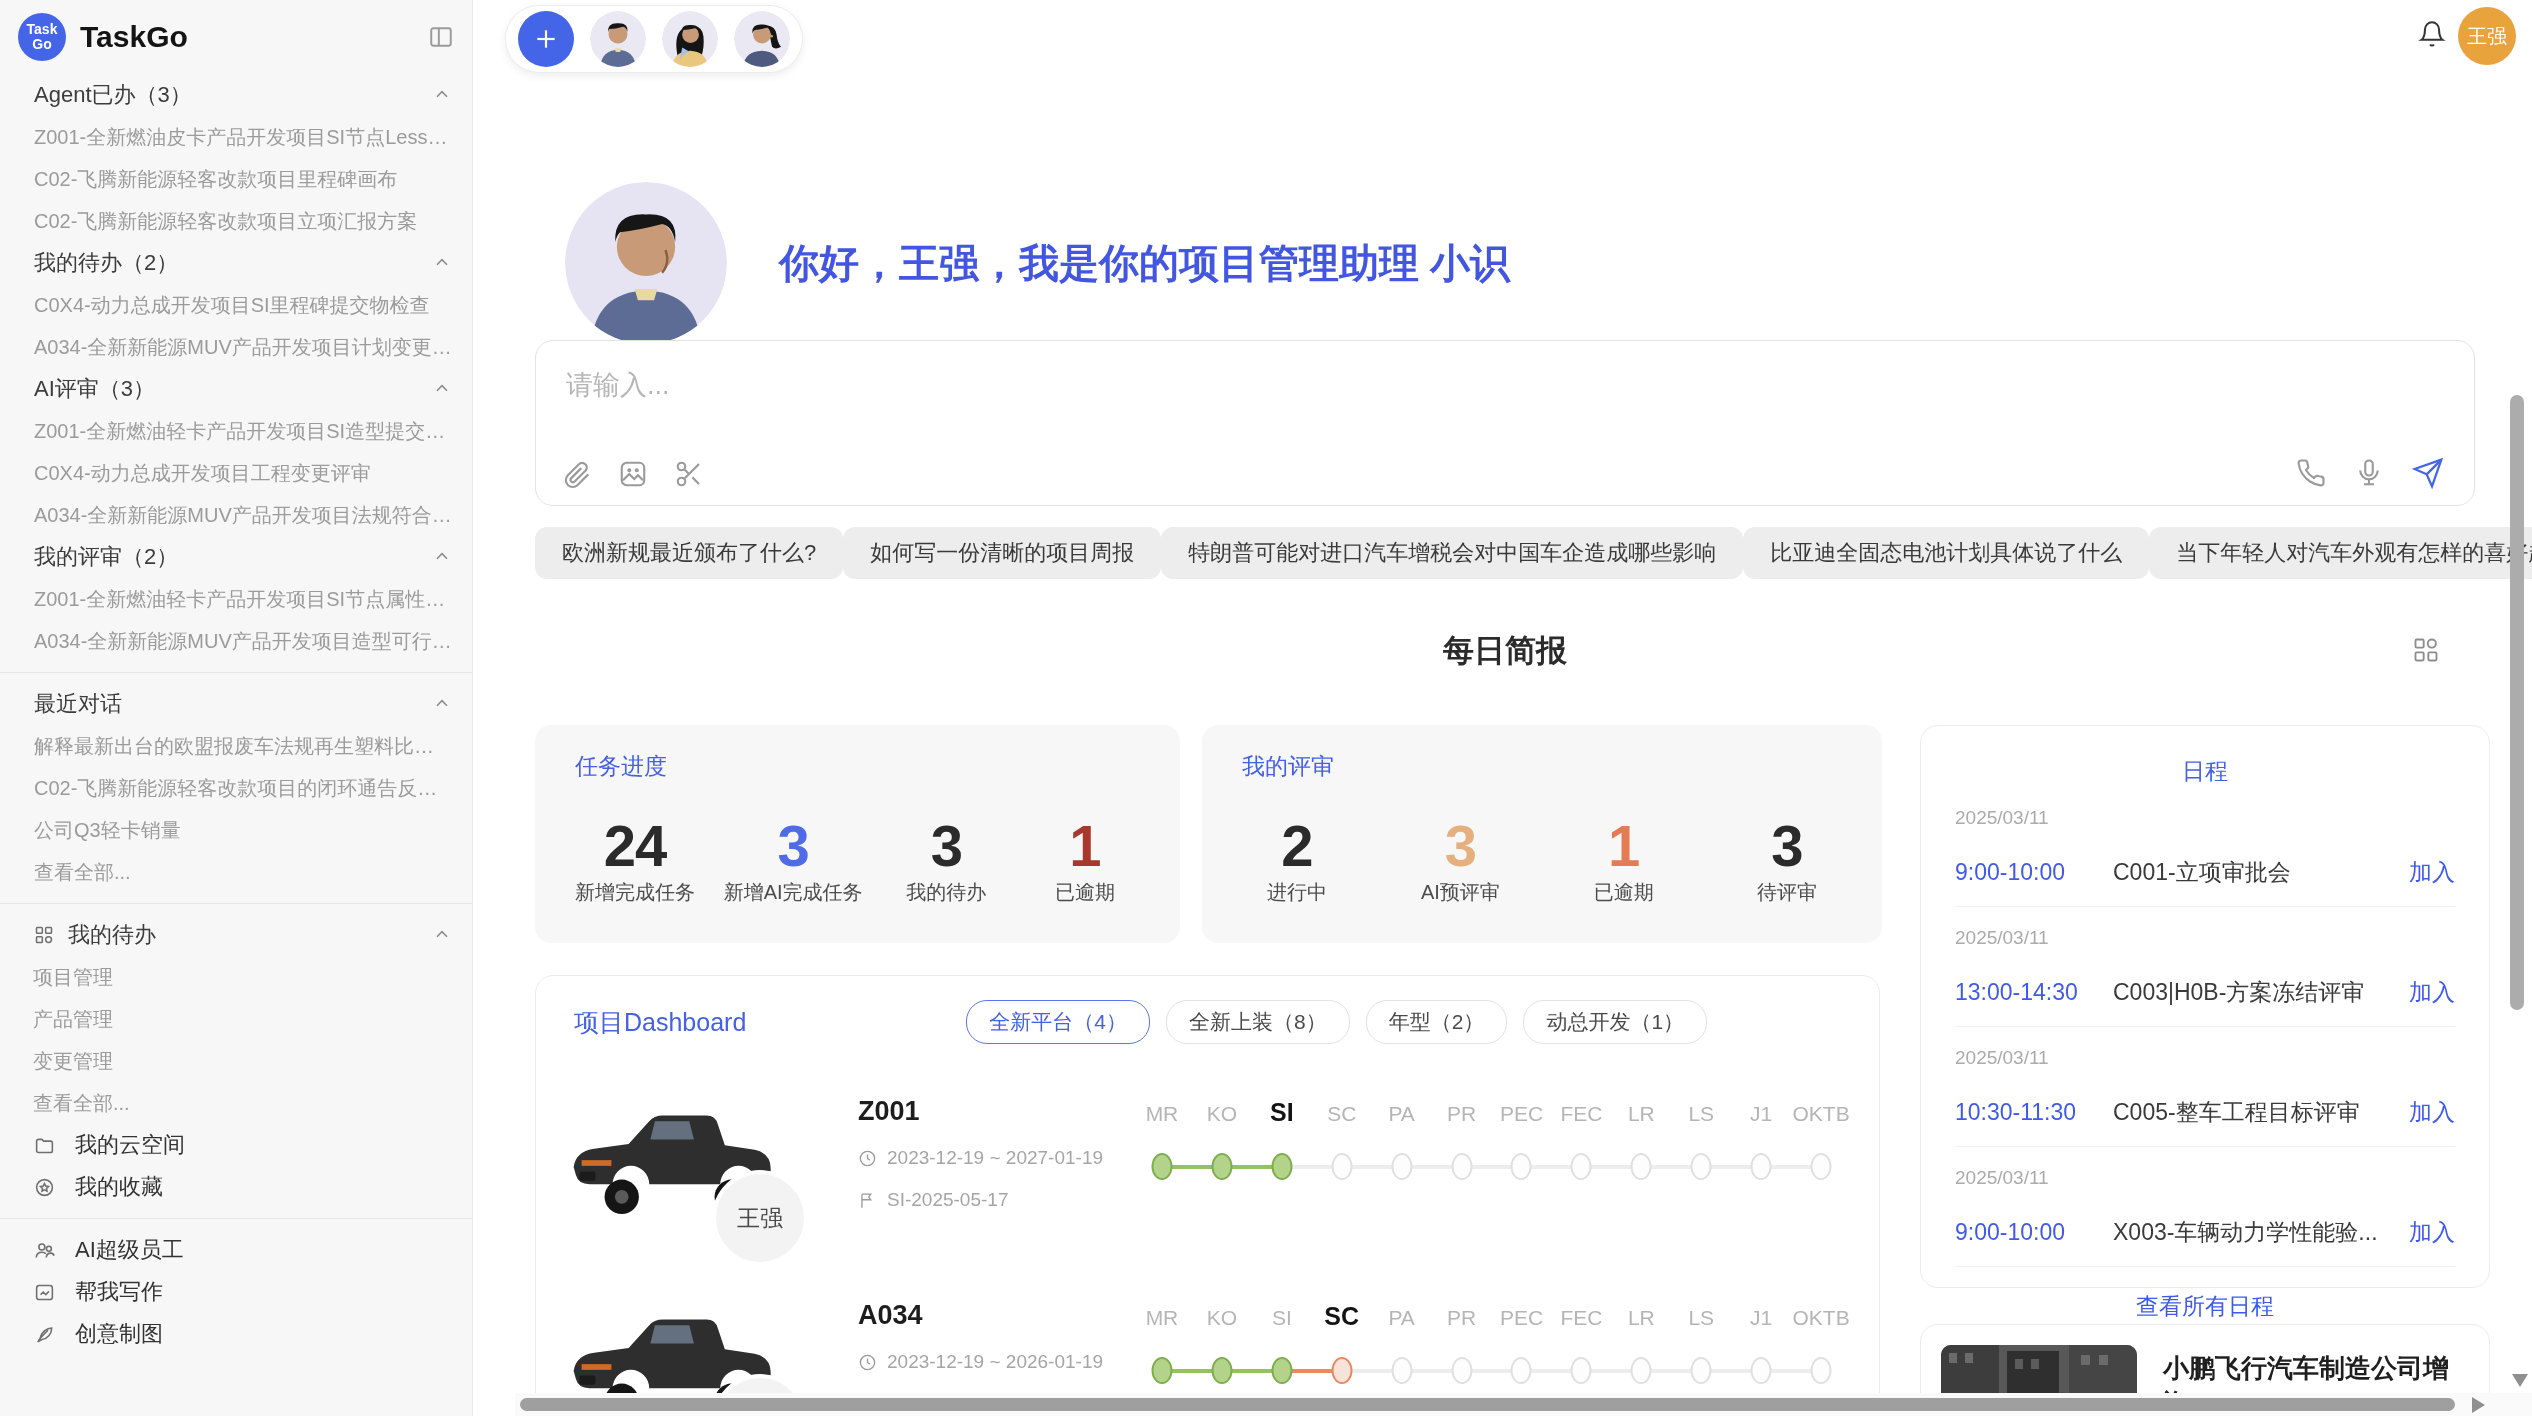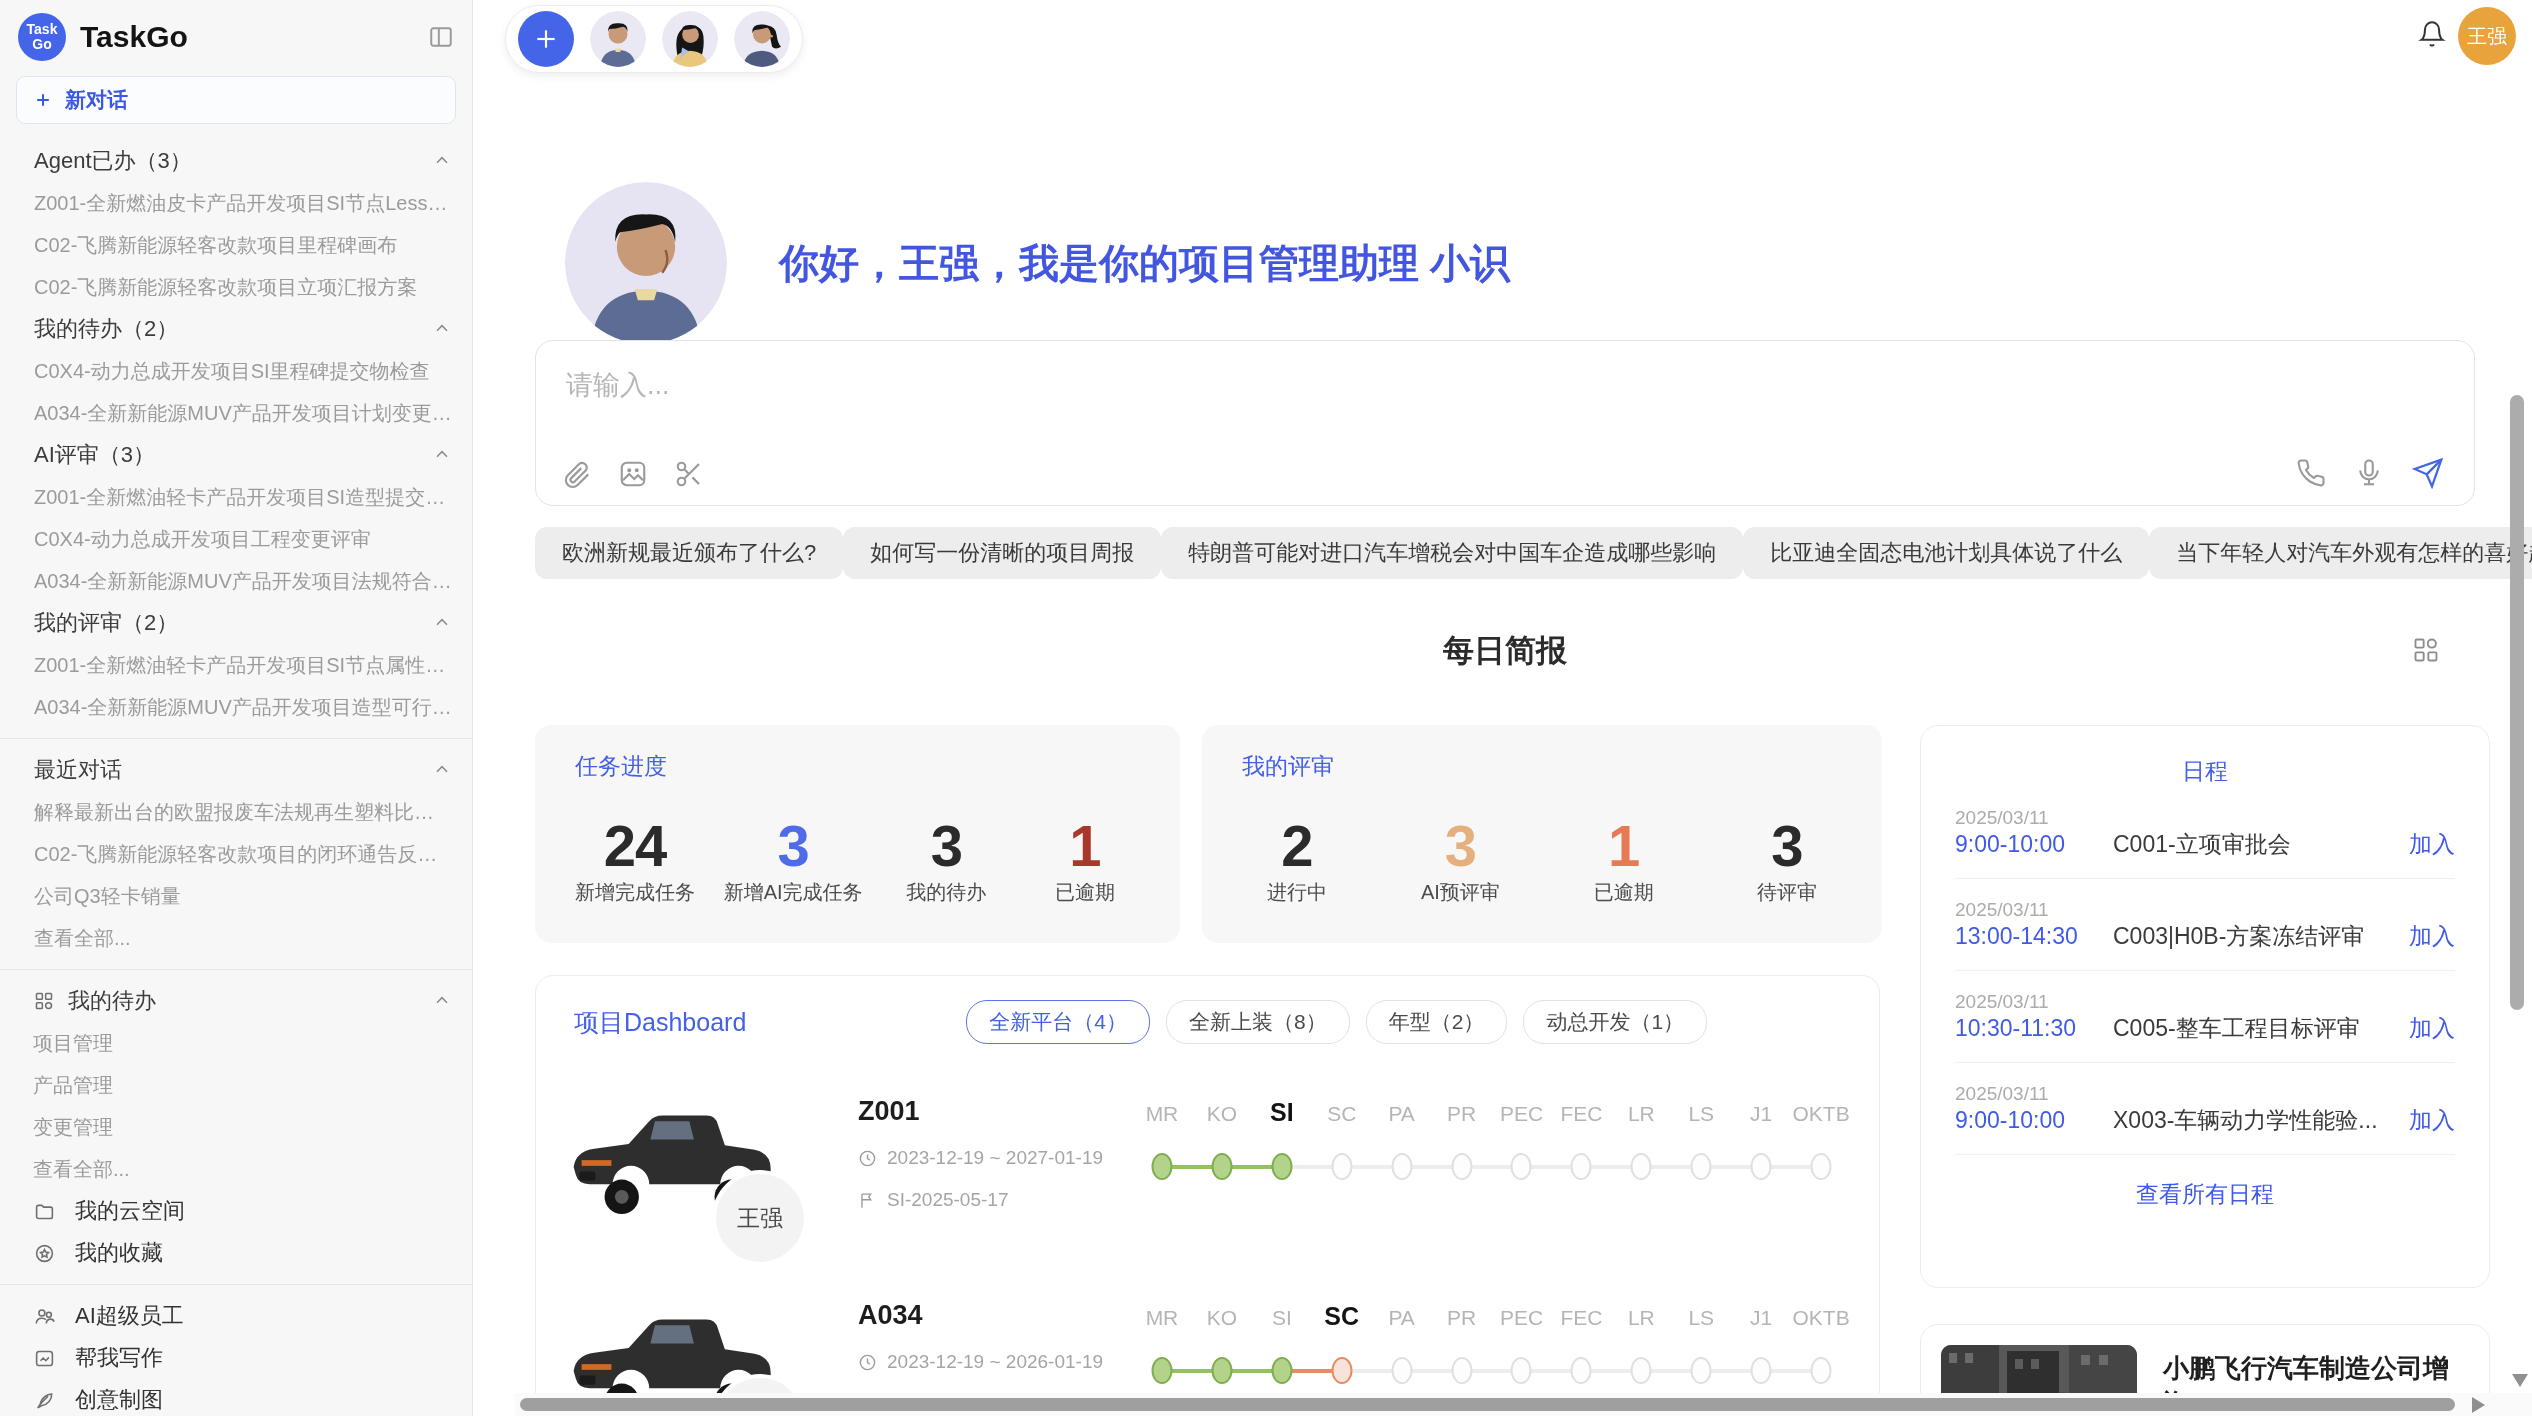--- a/index.html
+++ b/index.html
@@ -104,21 +104,21 @@
   .dot.green{background:#b3d38b;border-color:#7fae4f;}
   .dot.overdue{background:#f6e3da;border-color:#e98a62;}
 
   
   .sched{position:absolute;left:1920px;top:725px;width:570px;height:563px;border:1px solid #ececee;
          border-radius:18px;background:#fff;box-sizing:border-box;padding:0 34px;}
   .sch-title{text-align:center;font-size:23px;color:#4360e6;margin-top:30px;}
   .sch-item{padding:20px 0 18px;border-bottom:1px solid #f0f0f0;}
   .sch-item.last{border-bottom:none;}
   .sch-date{font-size:19px;color:#ababab;}
-  .sch-main{display:flex;margin-top:0;align-items:center;}
+  .sch-main{display:flex;margin-top:28px;align-items:center;}
   .sch-time{font-size:23px;color:#3f5ae8;width:158px;flex:0 0 auto;}
   .sch-name{font-size:23px;color:#3a3a3a;flex:1;white-space:nowrap;overflow:hidden;text-overflow:ellipsis;}
   .sch-join{font-size:23px;color:#3f5ae8;cursor:pointer;margin-left:14px;}
   .view-all{text-align:center;font-size:23px;color:#3f5ae8;margin-top:24px;cursor:pointer;}
 
   .news{position:absolute;left:1920px;top:1324px;width:570px;height:160px;border:1px solid #ececee;
         border-radius:18px;background:#fff;box-sizing:border-box;padding:20px;display:flex;gap:26px;}
   .news-img{width:196px;height:112px;border-radius:10px;overflow:hidden;flex:0 0 auto;}
   .news-title{font-size:26px;font-weight:bold;color:#1f1f1f;margin-top:6px;}
 
@@ -146,27 +146,20 @@
       </div>
       <div class="side-title">TaskGo</div>
       <div class="icon-btn">
         <svg width="26" height="26" viewBox="0 0 24 24" fill="none" stroke="currentColor" stroke-width="1.8">
             <rect x="3" y="4" width="18" height="16" rx="2"></rect>
             <line x1="10" y1="4" x2="10" y2="20"></line>
           </svg>
       </div>
     </div>
 
-    <div class="new-chat">
-      <svg width="20" height="20" viewBox="0 0 24 24" fill="none" stroke="currentColor" stroke-width="2.4">
-          <line x1="12" y1="5" x2="12" y2="19"></line>
-          <line x1="5" y1="12" x2="19" y2="12"></line>
-        </svg>
-      <span>新对话</span>
-    </div>
 
     <div class="srow head">
       <span>Agent已办（3）</span>
       <span class="chev">
           <svg width="20" height="20" viewBox="0 0 24 24" fill="none" stroke="currentColor" stroke-width="1.8">
             <polyline points="6 14 12 8 18 14"></polyline>
           </svg>
         </span>
     </div>
     <div class="srow item">Z001-全新燃油皮卡产品开发项目SI节点Lesson Learn报告</div>

